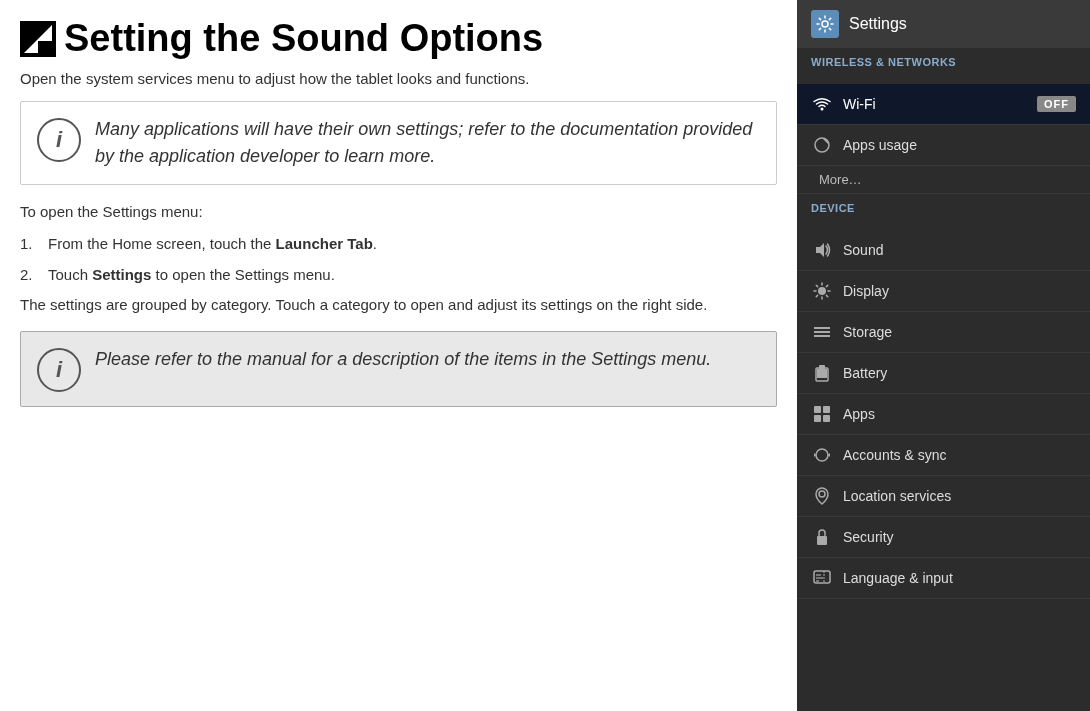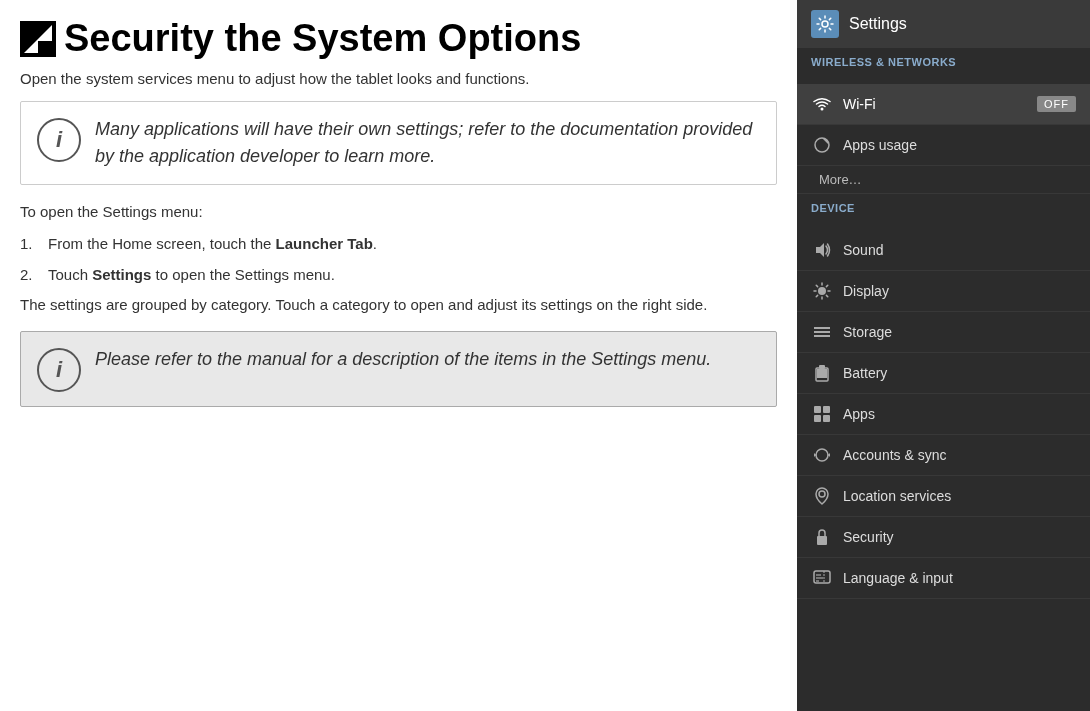--- a/index.html
+++ b/index.html
@@ -181,35 +181,35 @@
       flex: 1;
     }
 
     .wifi-row {
       display: flex;
       align-items: center;
       justify-content: space-between;
       padding: 9px 14px;
       color: #fff;
       font-size: 14px;
-      background: #404040;
+      background: #0f172a;
       border-bottom: 1px solid #383838;
     }
 
     .wifi-left {
       display: flex;
       align-items: center;
       gap: 10px;
     }
 
     .off-badge {
       background: #888;
       color: #fff;
       font-size: 11px;
-      font-weight: normal;
+      font-weight: bold;
       padding: 2px 7px;
       border-radius: 2px;
       letter-spacing: 1px;
     }
 
     .more-item {
       padding: 6px 14px 6px 46px;
       color: #bbb;
       font-size: 13px;
       border-bottom: 1px solid #383838;
@@ -218,21 +218,21 @@
 </head>
 <body>
 
 <div class="content-area">
 
   <div class="page-title-row">
     <svg class="title-icon" viewBox="0 0 36 36">
       <rect x="0" y="0" width="36" height="36" fill="#000"></rect>
       <polygon points="4,32 32,4 32,20 18,20 18,32" fill="#fff"></polygon>
     </svg>
-    <h1 class="page-title">Security the System Options</h1>
+    <h1 class="page-title">Setting the Sound Options</h1>
   </div>
 
   <p class="subtitle">Open the system services menu to adjust how the tablet looks and functions.</p>
 
   <div class="info-box">
     <div class="info-icon-circle">i</div>
     <p class="info-text">Many applications will have their own settings; refer to the documentation provided by the application developer to learn more.</p>
   </div>
 
   <p class="body-text">To open the Settings menu:</p>

